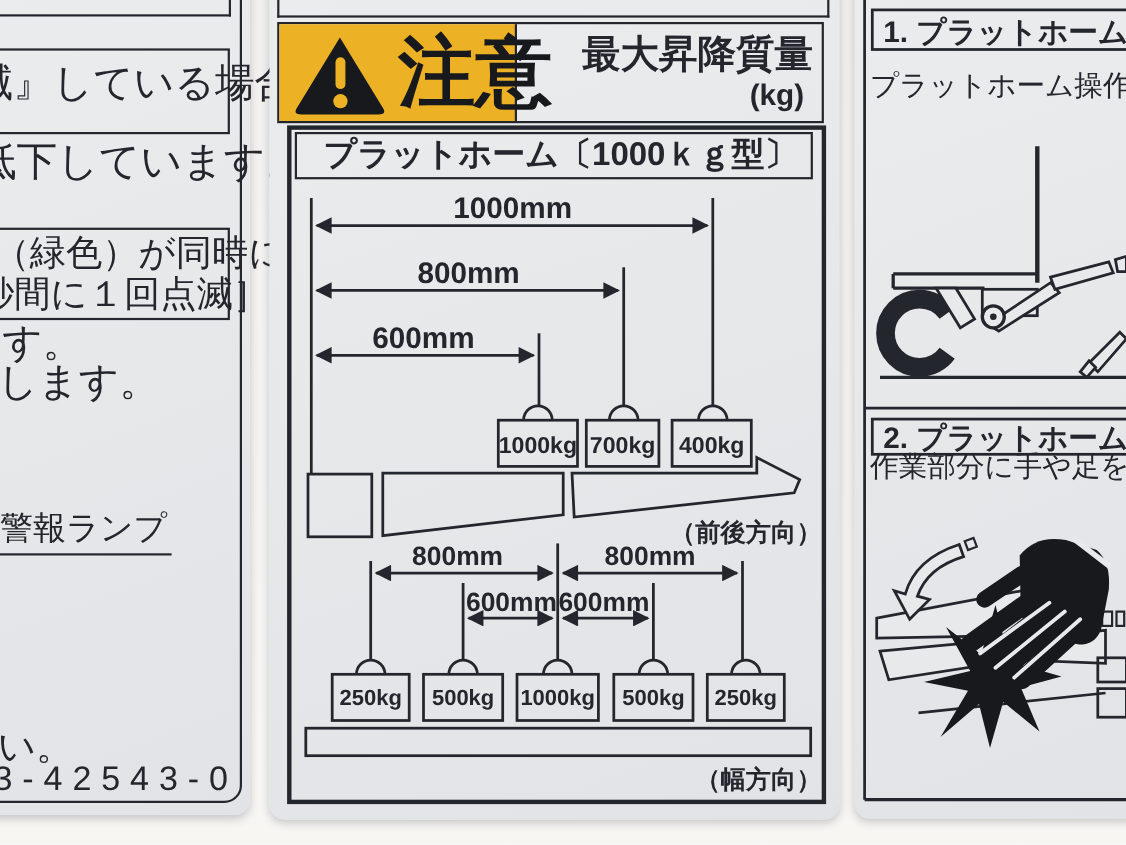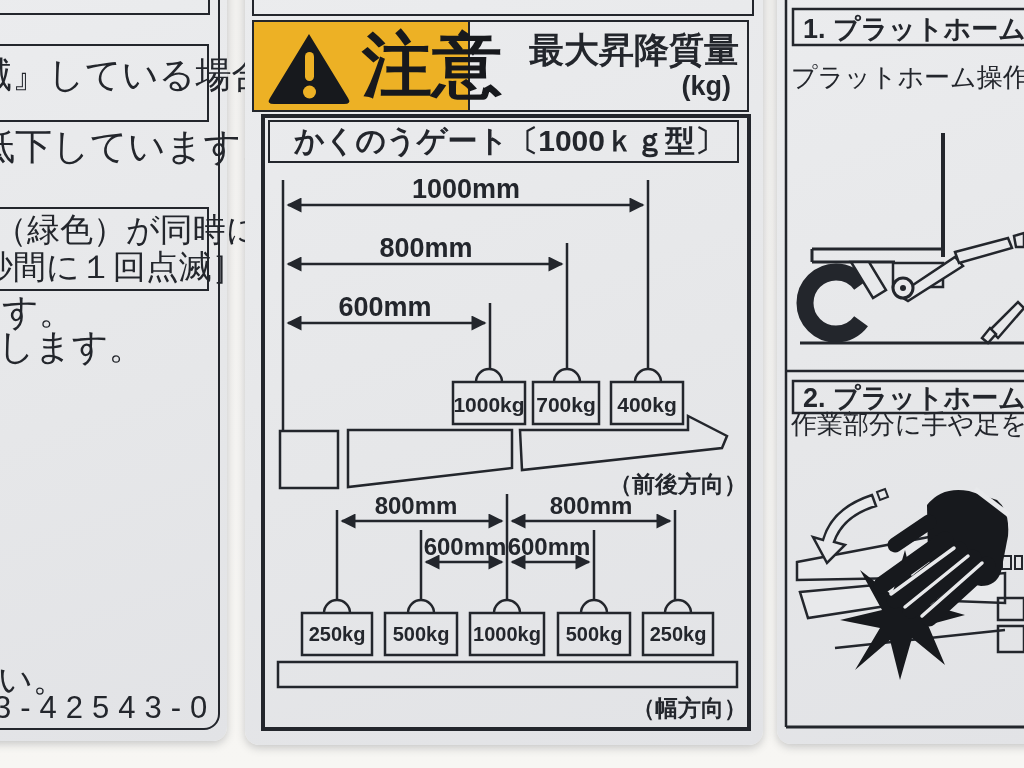--- a/index.html
+++ b/index.html
@@ -35,20 +35,21 @@
 
   <div class="abs jp" style="left:-22px;top:126px;font-size:37px;">低下しています。</div>
 
   <div class="abs bx" style="left:-14px;top:207px;width:219px;height:80px;"></div>
   <div class="abs jp" style="left:-6px;top:212px;font-size:33px;">（緑色）が同時に</div>
   <div class="abs jp" style="left:-20px;top:249px;font-size:33px;">秒間に１回点滅］</div>
 
   <div class="abs jp" style="left:2px;top:292px;font-size:36px;">す。</div>
   <div class="abs jp" style="left:-2px;top:327px;font-size:36px;">します。</div>
 
+  <div class="abs jp" style="left:0px;top:464px;font-size:30px;border-bottom:2.5px solid #23262c;padding:0 4px 5px 0;">警報ランプ</div>
   <div class="abs jp" style="left:-2px;top:660px;font-size:34px;">い。</div>
   <div class="abs jp" style="left:-6px;top:691px;font-size:31px;letter-spacing:9px;">3-42543-0</div>
 
   <div class="slab" style="left:245px;top:-20px;width:518px;height:765px;"></div>
 
   <div class="abs" style="left:252px;top:-30px;width:498px;height:44px;border:2.5px solid #23262c;border-top:none;overflow:hidden;">
     
   </div>
 
   <div class="abs bx" style="left:252px;top:20px;width:493px;height:88px;display:flex;gap:48px;">
@@ -62,21 +63,21 @@
     </div>
     <div style="flex:1;display:flex;flex-direction:column;justify-content:center;align-items:flex-end;padding-right:8px;padding-left:11px;">
       <div class="jp" style="font-size:35px;font-weight:700;">最大昇降質量</div>
       <div class="jp" style="font-size:27px;font-weight:600;margin:2px 8px 0 0;">(kg)</div>
     </div>
   </div>
 
   <div class="abs" style="left:261px;top:114px;width:482px;height:609px;border:4.5px solid #23262c;"></div>
 
   <div class="abs bx" style="left:268px;top:120px;width:467px;height:39px;">
-    <div class="jp" style="position:absolute;left:24px;top:2px;font-size:30px;font-weight:600;">かくのうゲート〔1000ｋｇ型〕</div>
+    <div class="jp" style="position:absolute;left:24px;top:2px;font-size:30px;font-weight:600;">プラットホーム〔1000ｋｇ型〕</div>
   </div>
 
   <svg class="abs" style="left:261px;top:158px;" width="482" height="564" viewBox="0 0 482 564">
     <defs>
       <marker id="arr" viewBox="0 0 10 10" refX="9" refY="5" markerWidth="7.5" markerHeight="6" orient="auto-start-reverse">
         <path d="M0,0 L10,5 L0,10 Z" fill="#23262c"></path>
       </marker>
     </defs>
     <g stroke="#23262c" stroke-width="2.5" fill="none">
 

